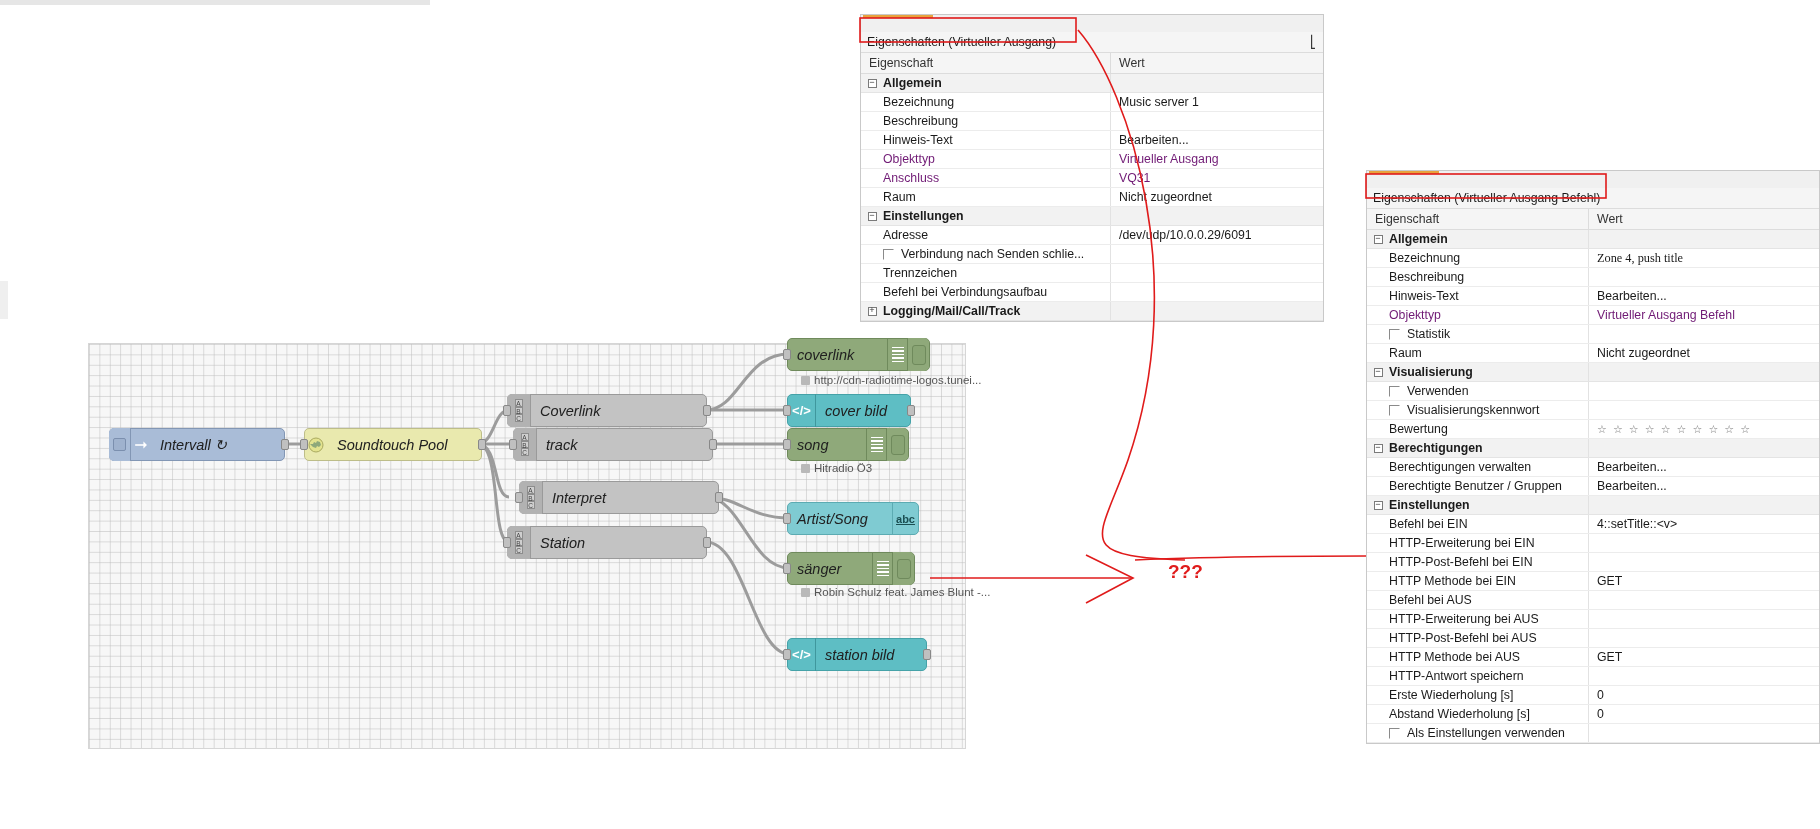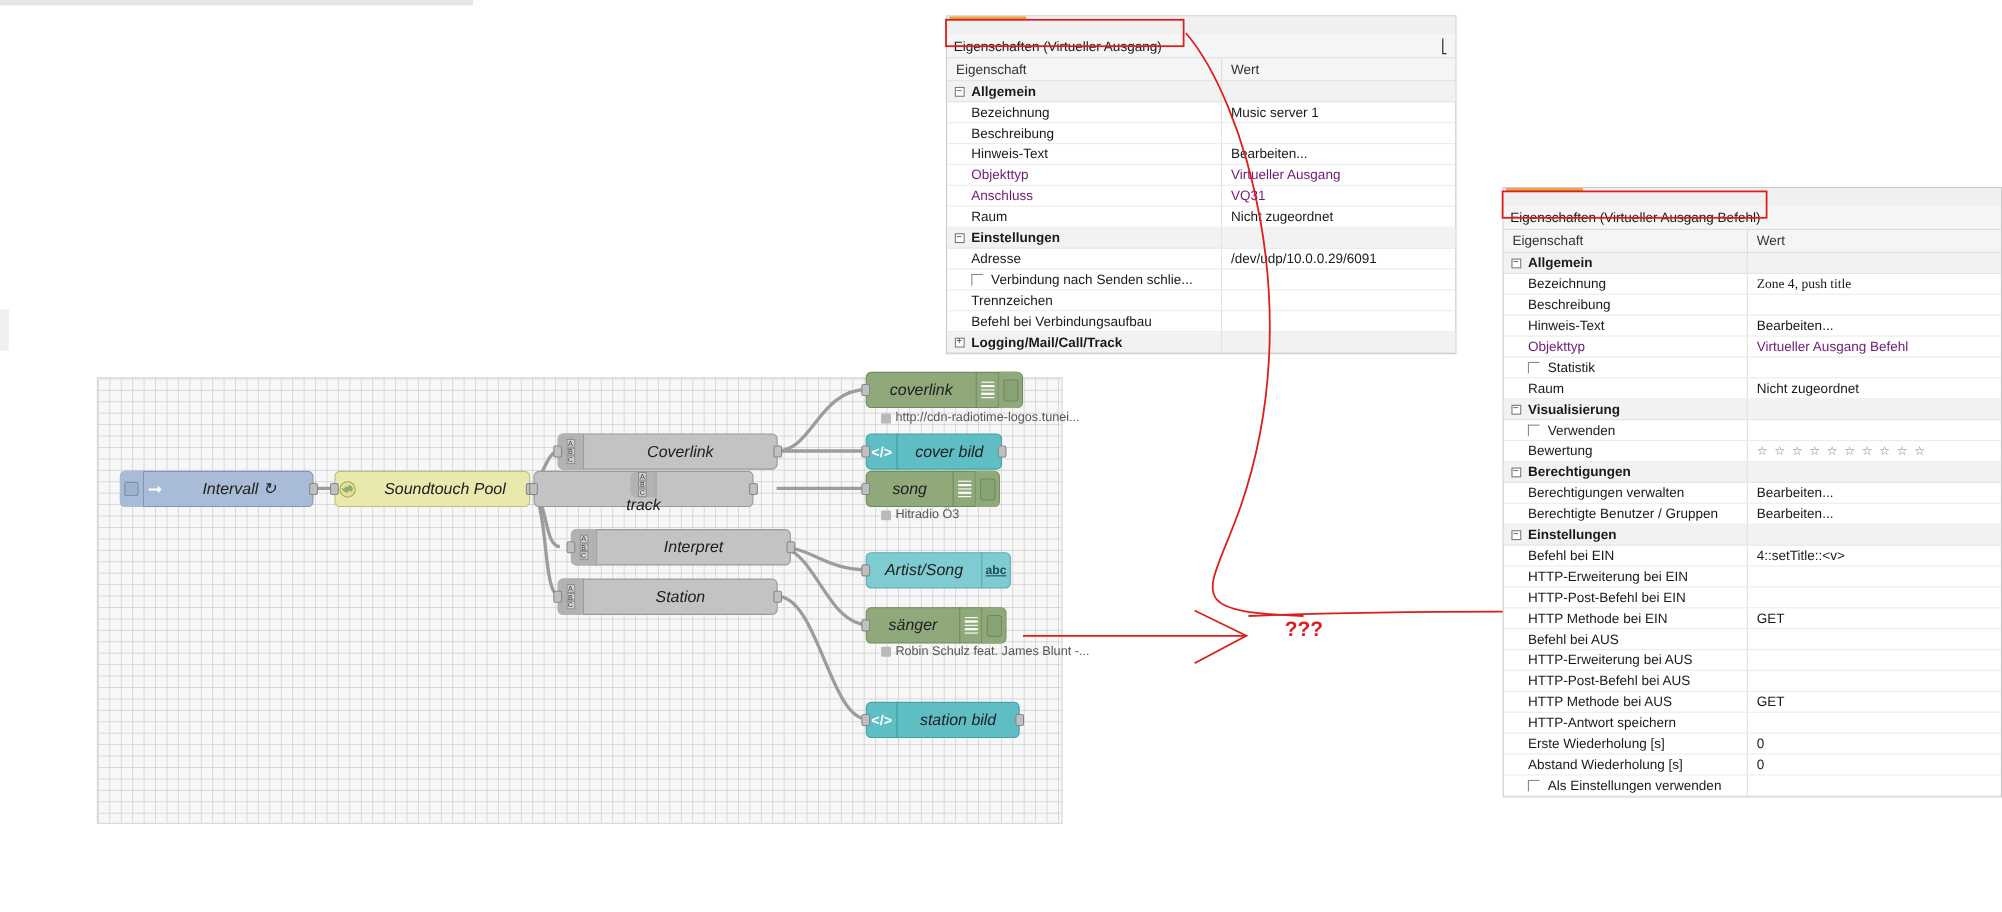--- a/index.html
+++ b/index.html
@@ -28,21 +28,21 @@
   }
   #wires { position:absolute; left:0; top:0; width:878px; height:406px; pointer-events:none; }
 
   .node {
     position:absolute; height:33px; border-radius:5px;
     border:1px solid #9a9a9a;
     display:flex; align-items:center;
     font-size:14.5px; font-style:italic; color:#202020;
     white-space:nowrap;
   }
-  .node .lbl { padding:0 9px; flex:1; text-align:center; }
+  .node .lbl { padding:0 9px; flex:1; text-align:left; }
   .node.n-inject   { background:#a9bcd7; border-color:#8296b4; }
   .node.n-func     { background:#e9e9ae; border-color:#bdbd89; }
   .node.n-change   { background:#c3c3c3; border-color:#9a9a9a; }
   .node.n-msg      { background:#8fa97a; border-color:#6f8a5c; }
   .node.n-template { background:#5ebec4; border-color:#45a2a8; }
   .node.n-abc      { background:#7fcbd2; border-color:#5cabb2; }
 
   
   .port { position:absolute; width:8px; height:11px; background:#c0c0c0;
           border:1px solid #888; border-radius:2px; top:10px; }
@@ -184,21 +184,21 @@
       <div class="port in"></div>
       <div class="abc-ico">
         <i>A</i>
           <i>B</i>
           <i>C</i>
       </div>
       <div class="lbl">Coverlink</div>
       <div class="port out"></div>
     </div>
 
-    <div class="node n-change" style="left:396px; top:84px; width:200px;flex-direction:column;">
+    <div class="node n-change" style="left:424px; top:84px; width:200px;">
       <div class="port in"></div>
       <div class="abc-ico">
         <i>A</i>
           <i>B</i>
           <i>C</i>
       </div>
       <div class="lbl">track</div>
       <div class="port out"></div>
     </div>
 
@@ -509,20 +509,29 @@
           <div class="k ind" style="width: 222px;">
             <span class="cbox"></span>
             <span>Verwenden</span>
           </div>
           <div class="v" style="flex: 1 1 0%;">
             <span></span>
           </div>
         </div>
         <div class="row">
           <div class="k ind" style="width: 222px;">
+            <span class="cbox"></span>
+            <span>Visualisierungskennwort</span>
+          </div>
+          <div class="v" style="flex: 1 1 0%;">
+            <span></span>
+          </div>
+        </div>
+        <div class="row">
+          <div class="k ind" style="width: 222px;">
             <span>Bewertung</span>
           </div>
           <div class="v" style="flex: 1 1 0%;">
             <span class="stars">☆ ☆ ☆ ☆ ☆ ☆ ☆ ☆ ☆ ☆</span>
           </div>
         </div>
         <div class="row group">
           <div class="k" style="width: 222px;">
             <span class="expander">
               <b>−</b>

